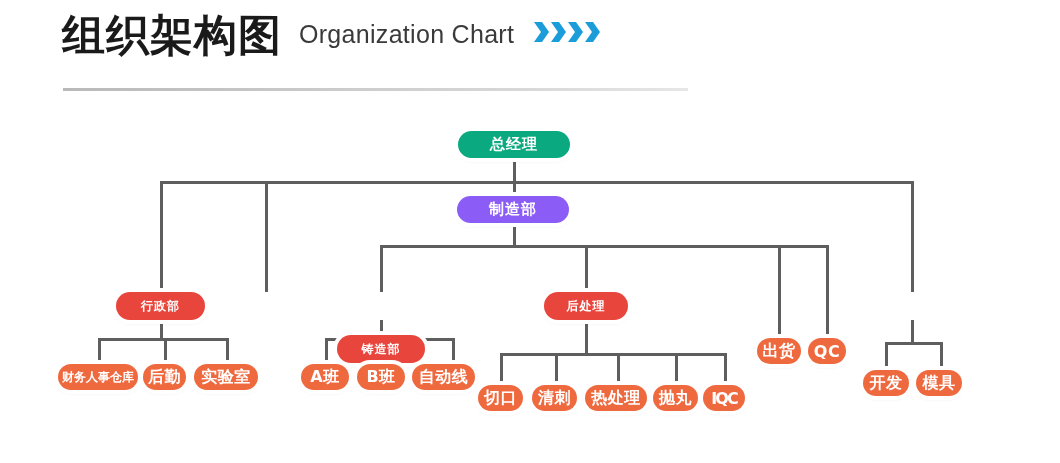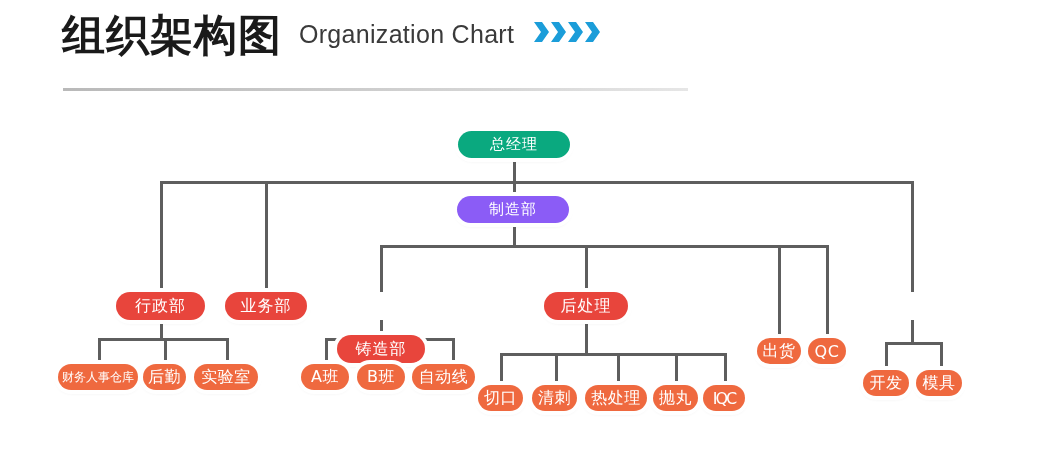--- a/index.html
+++ b/index.html
@@ -32,30 +32,30 @@
   .lnh{height:3px;}
   .lnv{width:3px;}
 
   
   .node{
     position:absolute;display:flex;align-items:center;justify-content:center;
     border-radius:999px;color:#ffffff;white-space:nowrap;
     box-sizing:border-box;
     box-shadow:0 0 0 4px #ffffff, 0 2px 4px rgba(0,0,0,0.16);
     font-family:"DejaVu Sans","Liberation Sans",sans-serif;
-    font-weight:400;letter-spacing:1px;
+    font-weight:700;letter-spacing:1px;
   }
   .n-green{background:#0aa97f;}
   .n-blue{background:#8b5cf6;}
   .n-red{background:#e8453c;}
   .n-orange{background:#ef693f;}
 
   .lvl1{height:27px;font-size:15px;}
   .lvl2{height:27px;font-size:15px;}
-  .lvl3{height:28px;font-size:16px;}
+  .lvl3{height:28px;font-size:12px;}
   .lvl4{height:26px;font-size:16px;letter-spacing:0.5px;}
 </style>
 </head>
 <body>
 
 <div id="chart-root">
 
   <div class="header">
     <div class="title-cn">组织架构图</div>
     <div class="title-en">Organization Chart</div>
@@ -112,21 +112,20 @@
   <div class="ln lnv" style="left:911px;top:320px;height:22px;"></div>
   <div class="ln lnh" style="left:885px;top:342px;width:58px;"></div>
   <div class="ln lnv" style="left:885px;top:342px;height:28px;"></div>
   <div class="ln lnv" style="left:940px;top:342px;height:28px;"></div>
 
   <div class="node n-green lvl1" style="left:458px;top:131px;width:112px;">总经理</div>
 
   <div class="node n-blue lvl2" style="left:457px;top:196px;width:112px;">制造部</div>
 
   <div class="node n-red lvl3" style="left:116px;top:292px;width:89px;">行政部</div>
-  <div class="node n-red lvl3" style="left:225px;top:292px;width:82px;">业务部</div>
   <div class="node n-red lvl3" style="left:337px;top:292px;width:88px;margin-top:43px;">铸造部</div>
   <div class="node n-red lvl3" style="left:544px;top:292px;width:84px;">后处理</div>
 
   <div class="node n-orange lvl4" style="left:757px;top:338px;width:44px;">出货</div>
   <div class="node n-orange lvl4" style="left:808px;top:338px;width:38px;">QC</div>
 
   <div class="node n-orange lvl4" style="left:58px;top:364px;width:80px;font-size:12px;letter-spacing:0;">财务人事仓库</div>
   <div class="node n-orange lvl4" style="left:143px;top:364px;width:43px;">后勤</div>
   <div class="node n-orange lvl4" style="left:194px;top:364px;width:64px;">实验室</div>
 

